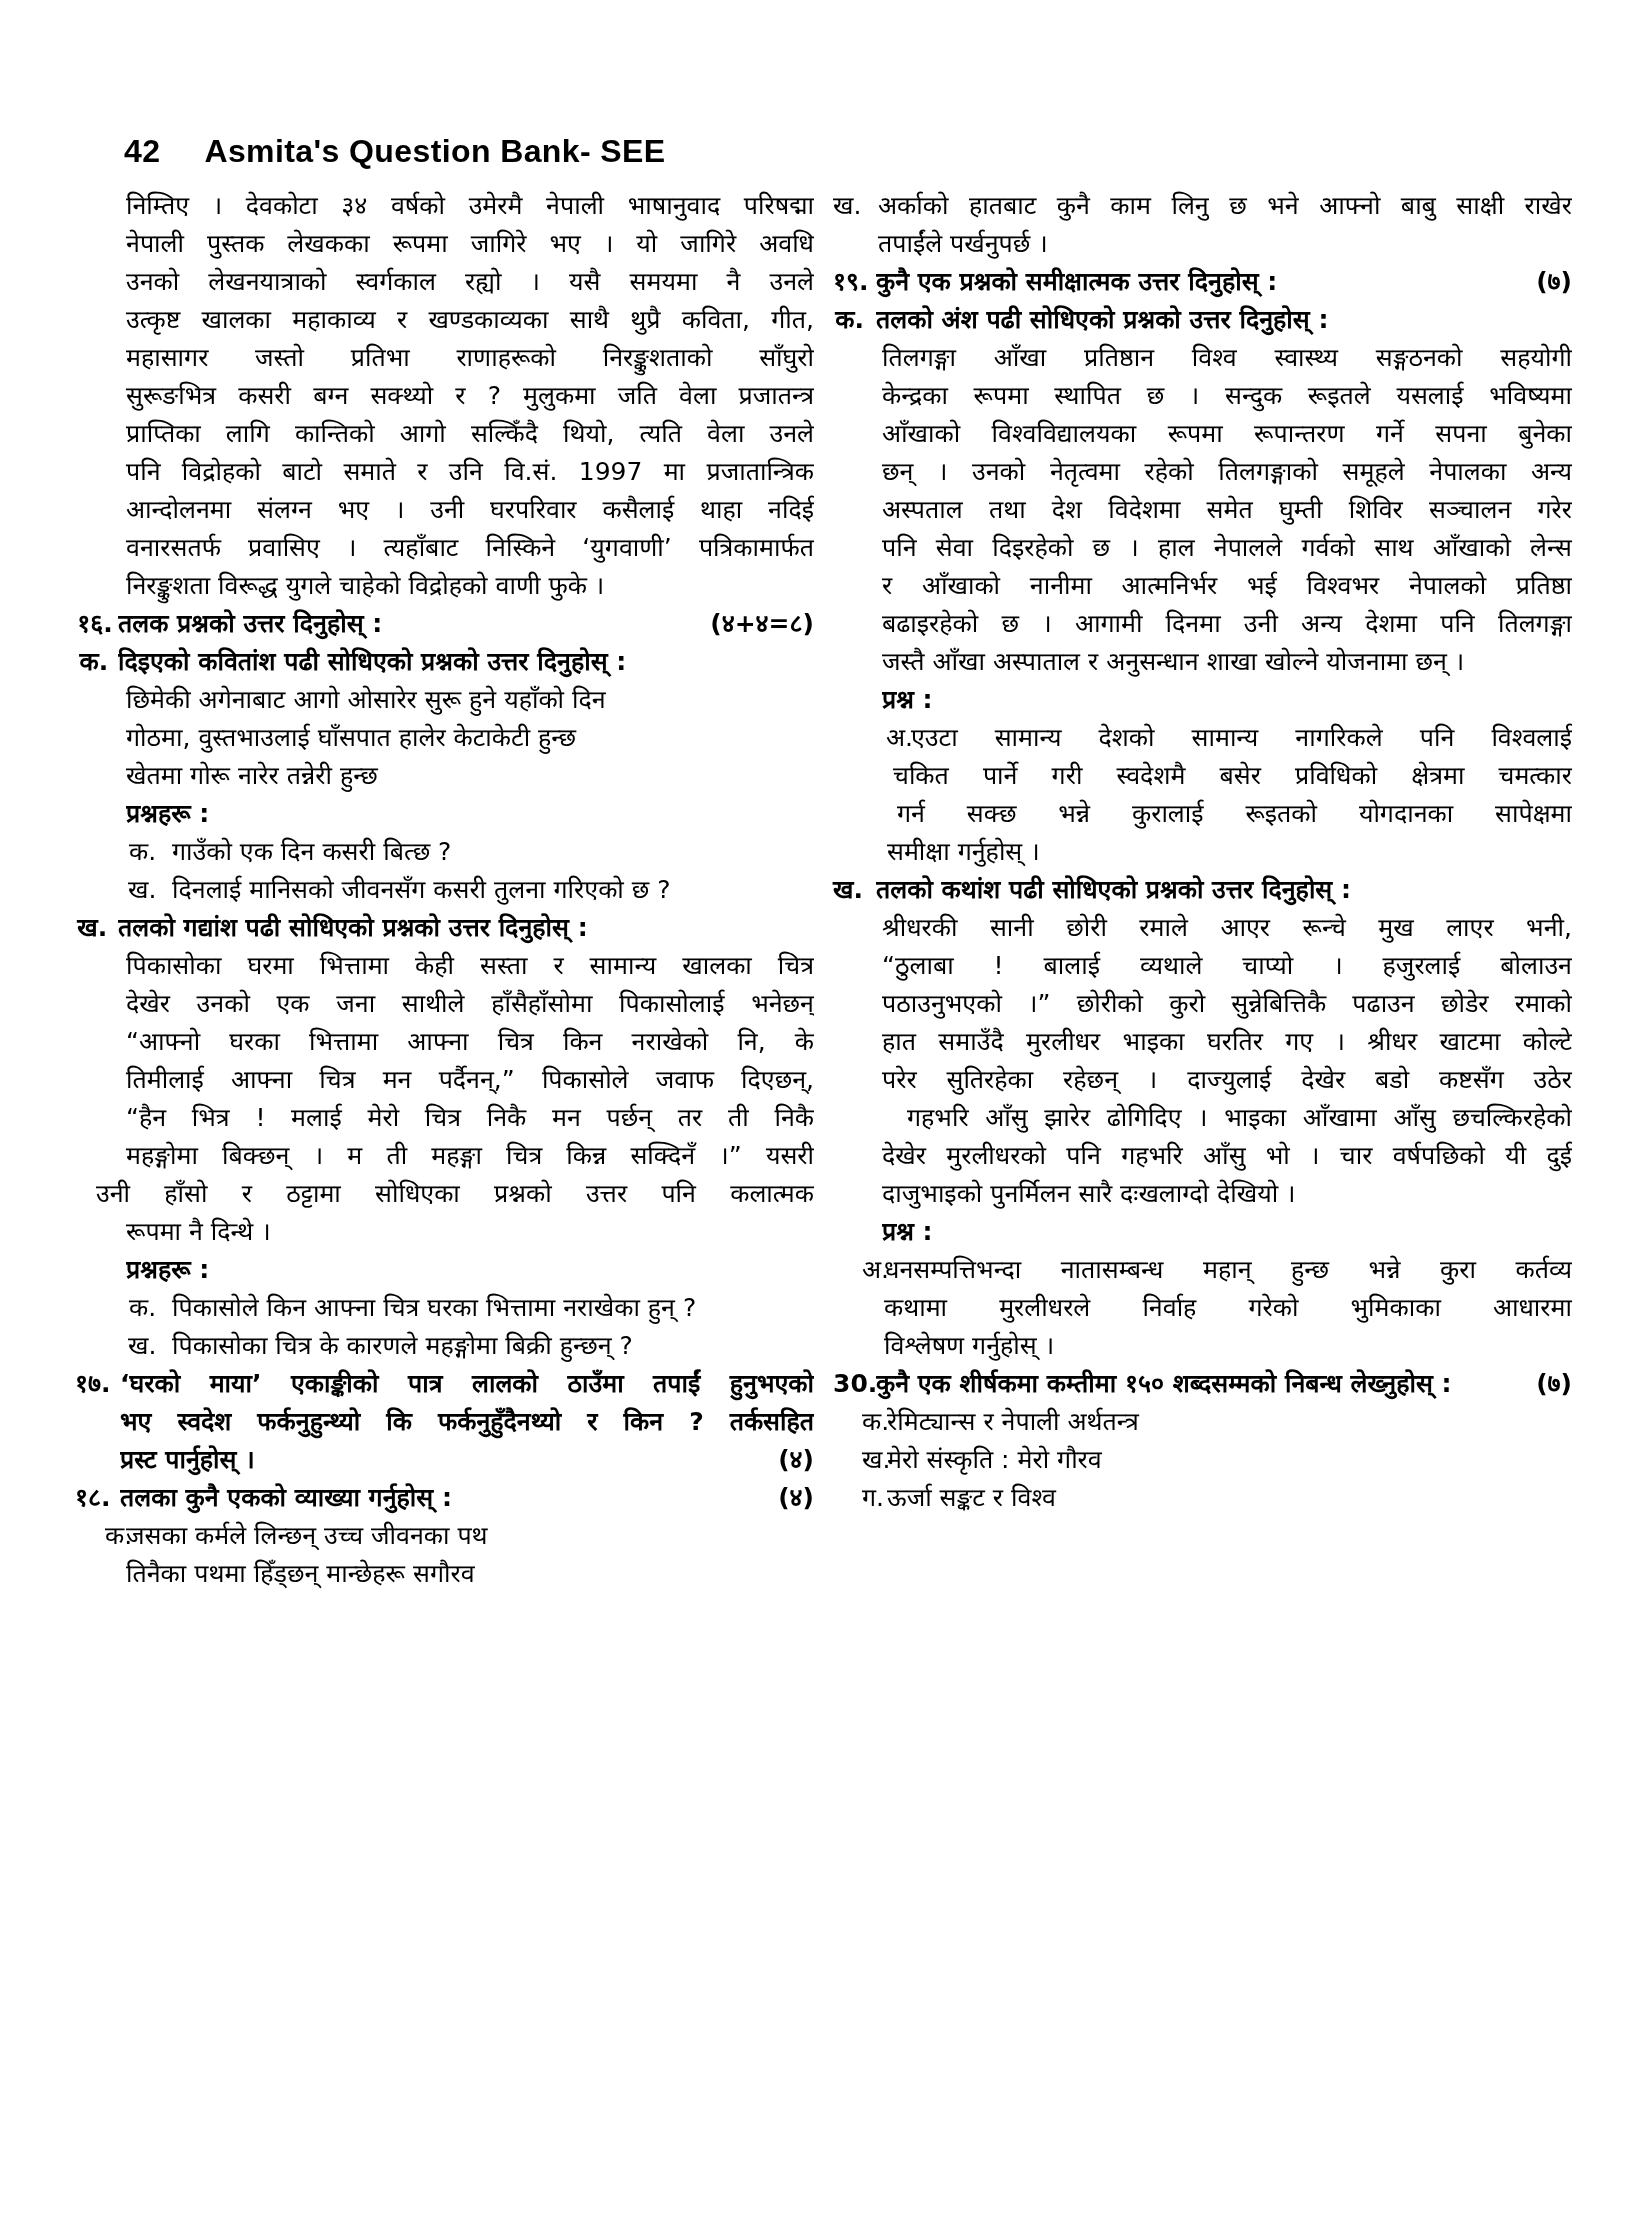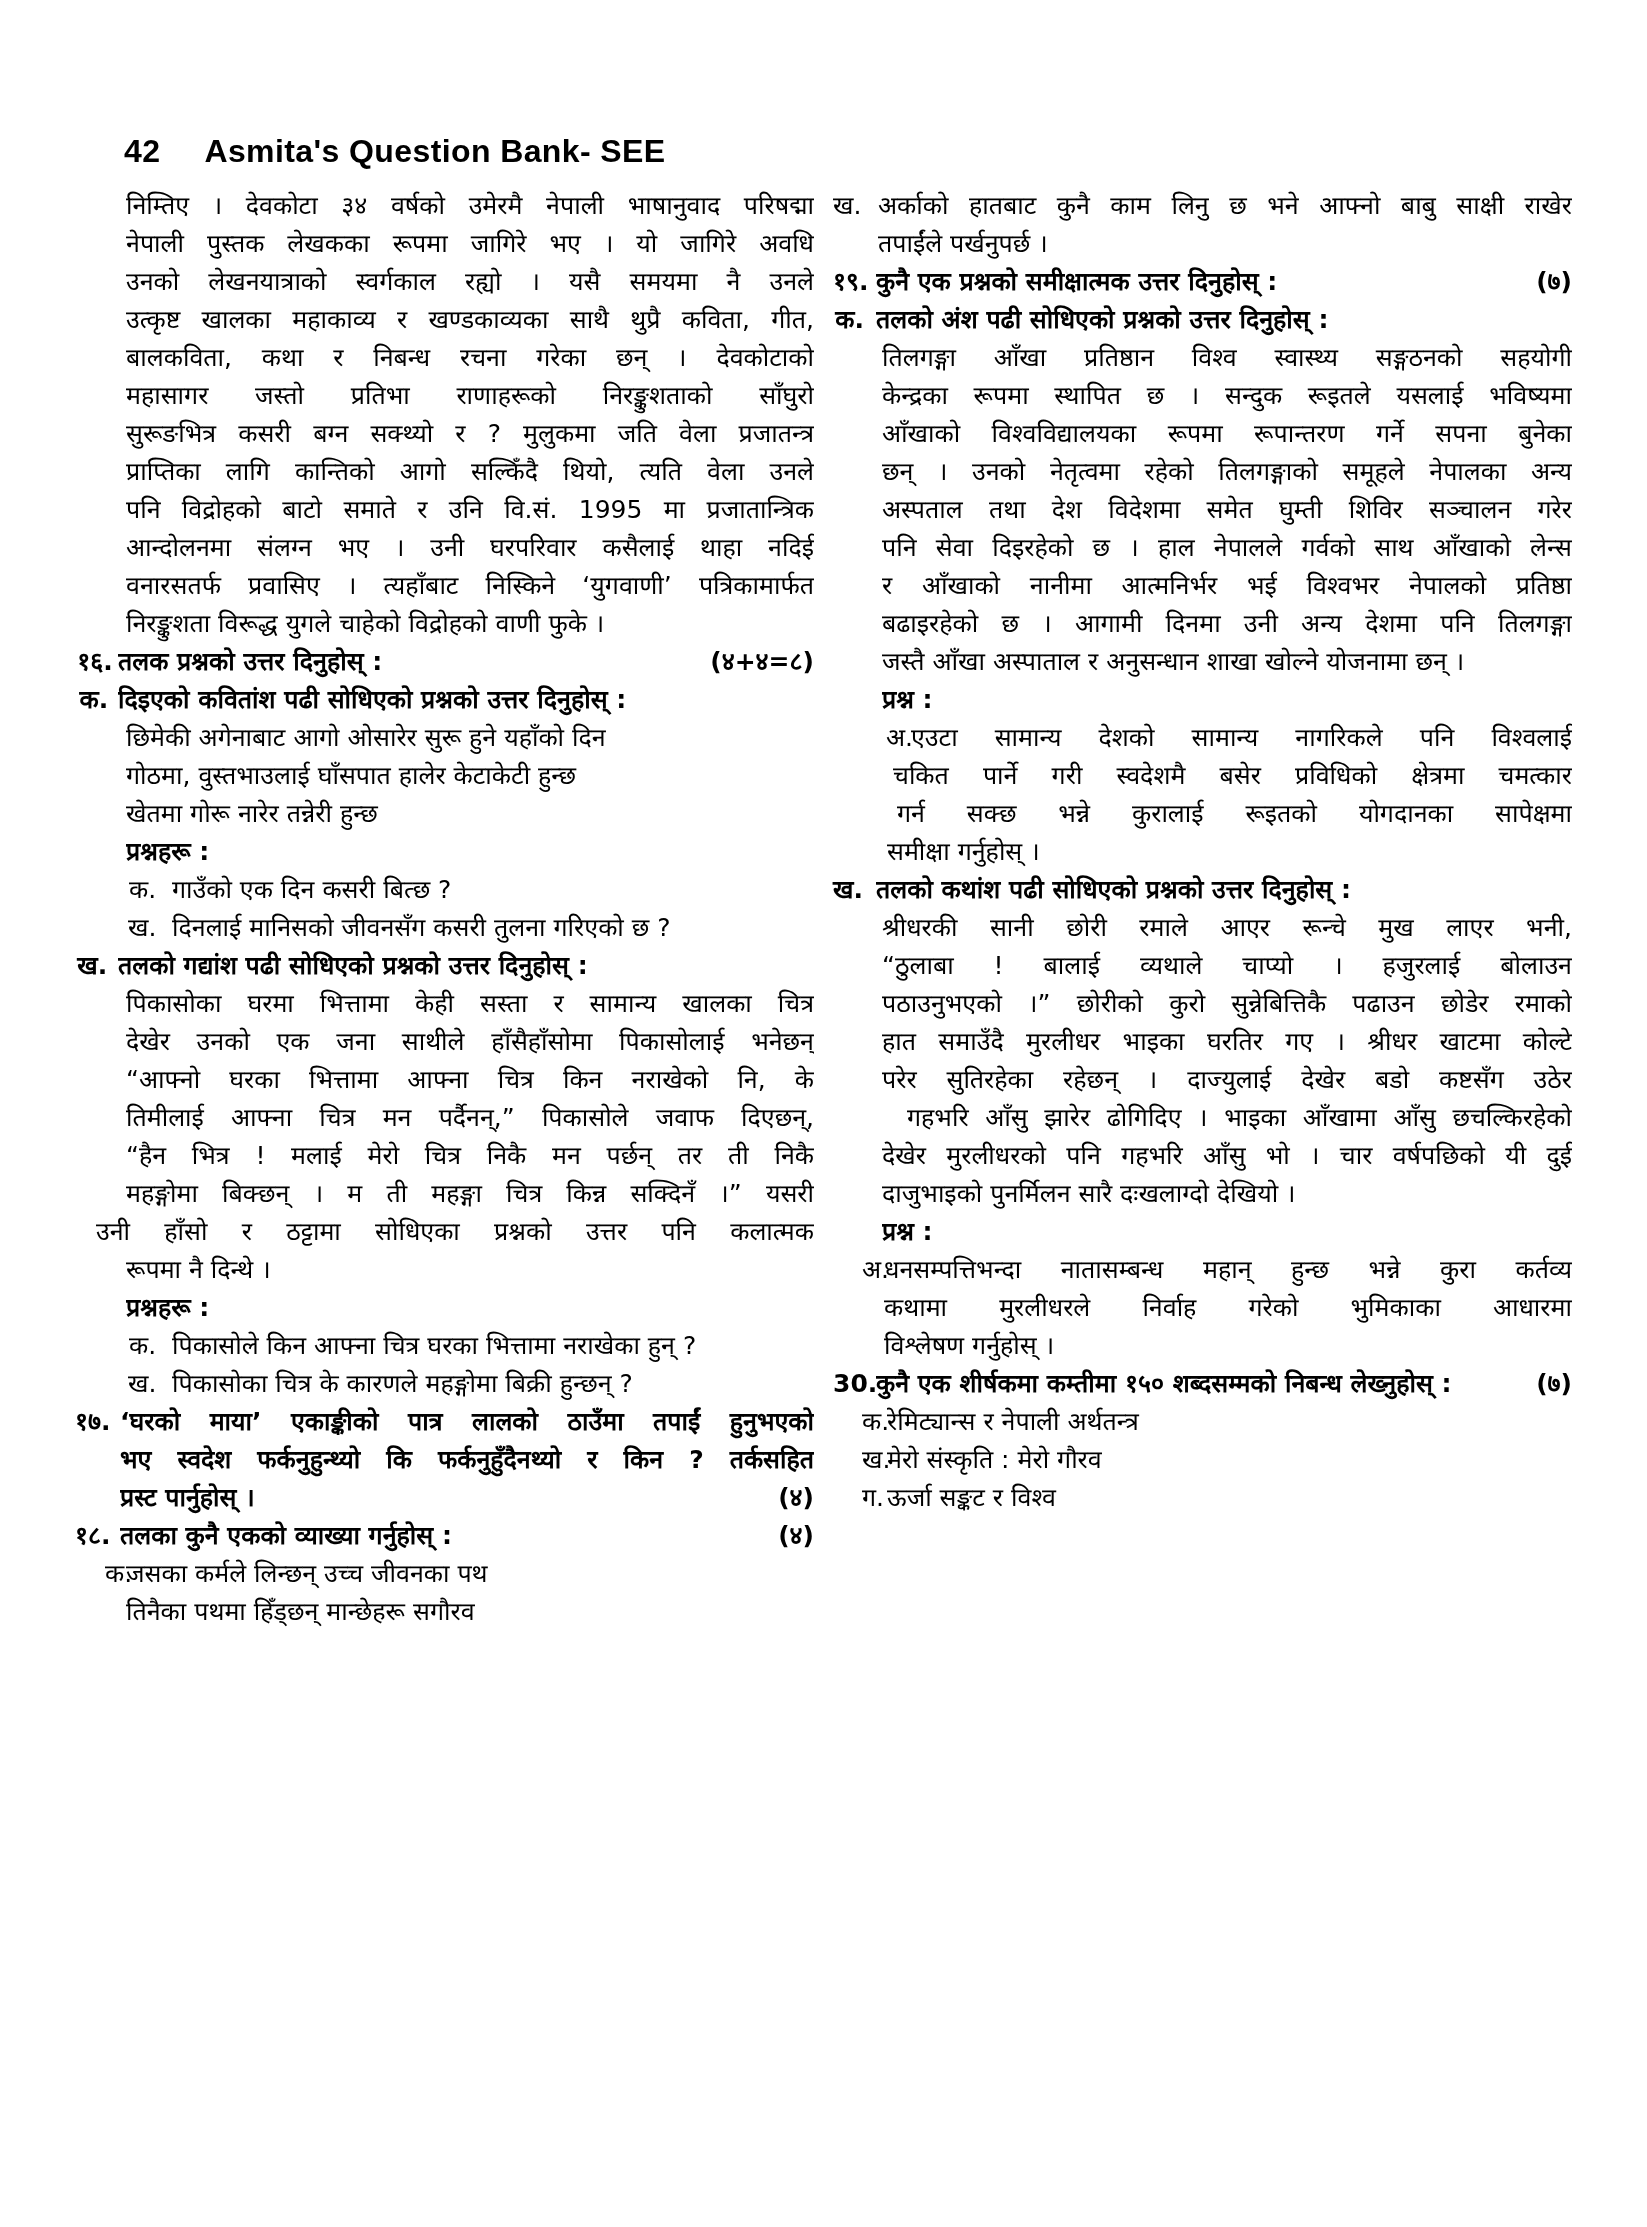--- a/index.html
+++ b/index.html
@@ -59,33 +59,30 @@
       <div class="ln j">
         <span class="tx" style="margin-left: 51px;">नेपाली पुस्तक लेखकका रूपमा जागिरे भए । यो जागिरे अवधि</span>
       </div>
       <div class="ln j">
         <span class="tx" style="margin-left: 51px;">उनको लेखनयात्राको स्वर्गकाल रह्यो । यसै समयमा नै उनले</span>
       </div>
       <div class="ln j">
         <span class="tx" style="margin-left: 51px;">उत्कृष्ट खालका महाकाव्य र खण्डकाव्यका साथै थुप्रै कविता, गीत,</span>
       </div>
       <div class="ln j">
-        <span class="tx" style="margin-left: 51px;">बालकविता, कथा र निबन्ध रचना गरेका छन् । देवकोटाको</span>
-      </div>
-      <div class="ln j">
         <span class="tx" style="margin-left: 51px;">महासागर जस्तो प्रतिभा राणाहरूको निरङ्कुशताको साँघुरो</span>
       </div>
       <div class="ln j">
         <span class="tx" style="margin-left: 51px;">सुरूङभित्र कसरी बग्न सक्थ्यो र ? मुलुकमा जति वेला प्रजातन्त्र</span>
       </div>
       <div class="ln j">
         <span class="tx" style="margin-left: 51px;">प्राप्तिका लागि कान्तिको आगो सल्किँदै थियो, त्यति वेला उनले</span>
       </div>
       <div class="ln j">
-        <span class="tx" style="margin-left: 51px;">पनि विद्रोहको बाटो समाते र उनि वि.सं. 1995 मा प्रजातान्त्रिक</span>
+        <span class="tx" style="margin-left: 51px;">पनि विद्रोहको बाटो समाते र उनि वि.सं. 1997 मा प्रजातान्त्रिक</span>
       </div>
       <div class="ln j">
         <span class="tx" style="margin-left: 51px;">आन्दोलनमा संलग्न भए । उनी घरपरिवार कसैलाई थाहा नदिई</span>
       </div>
       <div class="ln j">
         <span class="tx" style="margin-left: 51px;">वनारसतर्फ प्रवासिए । त्यहाँबाट निस्किने ‘युगवाणी’ पत्रिकामार्फत</span>
       </div>
       <div class="ln">
         <span class="tx" style="margin-left: 51px;">निरङ्कुशता विरूद्ध युगले चाहेको विद्रोहको वाणी फुके ।</span>
       </div>

